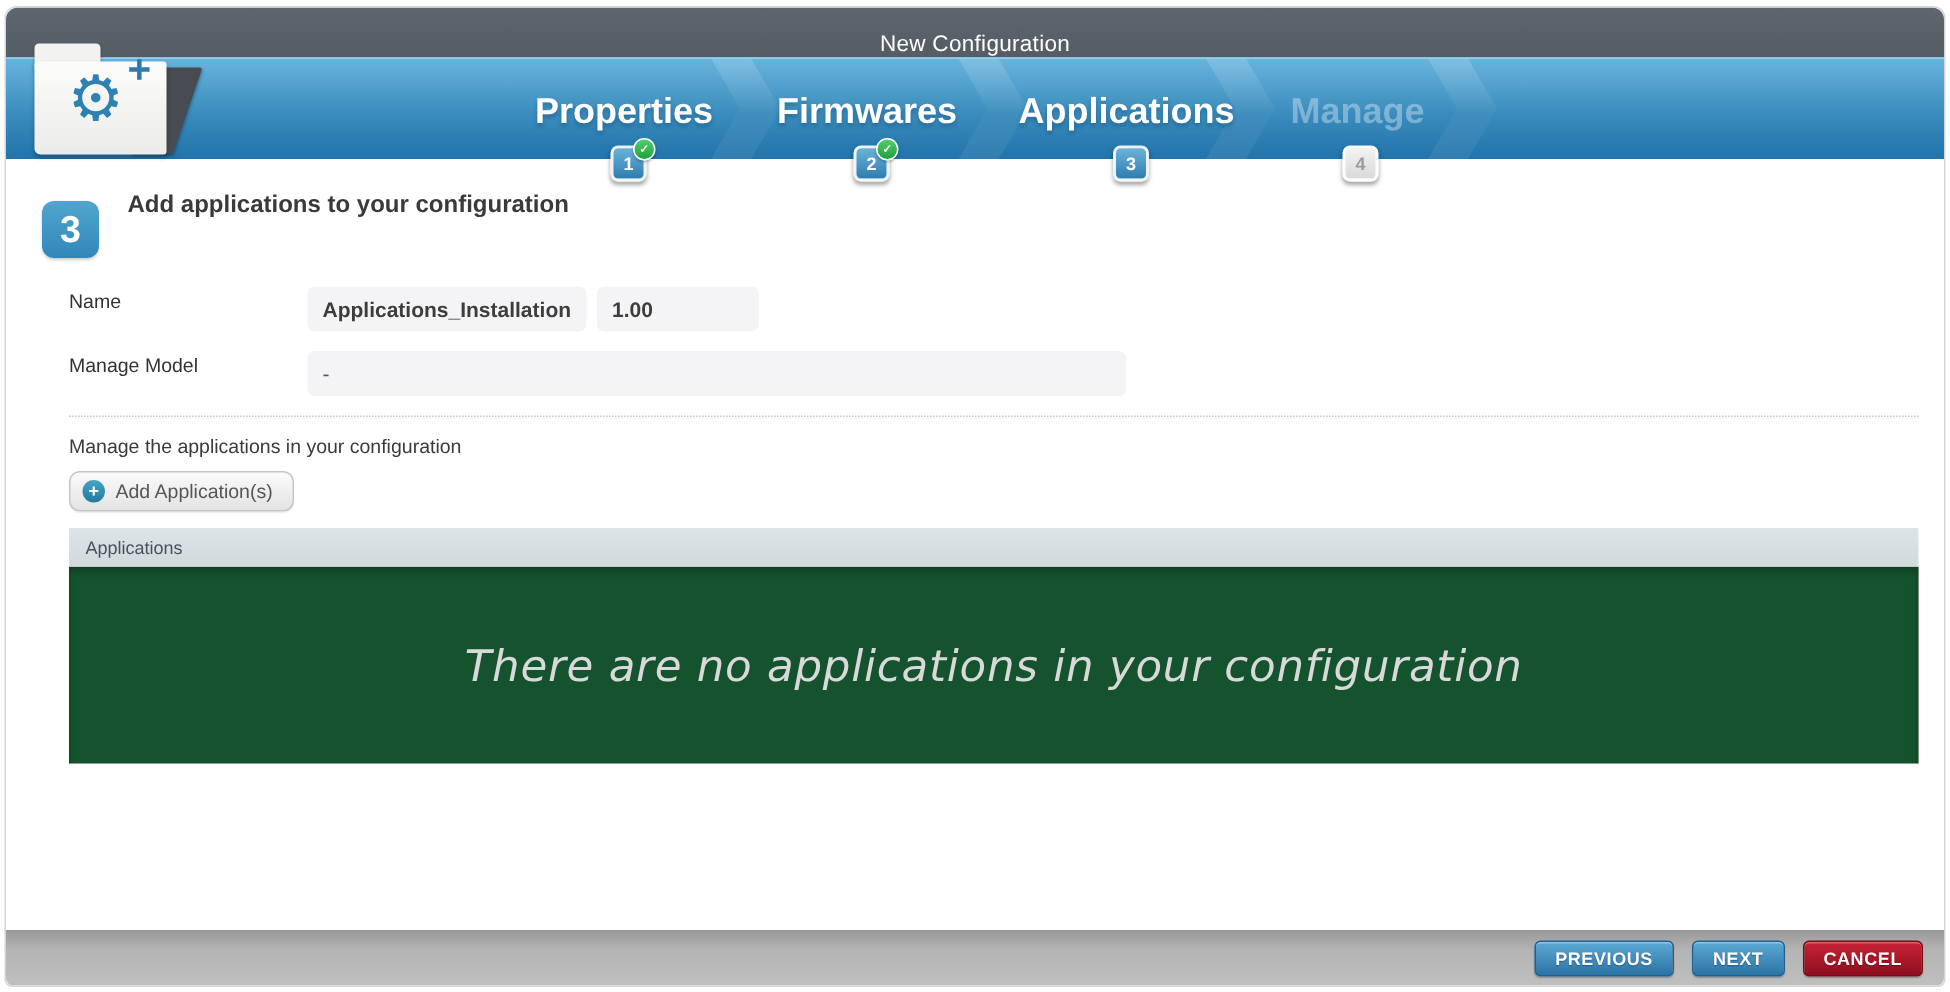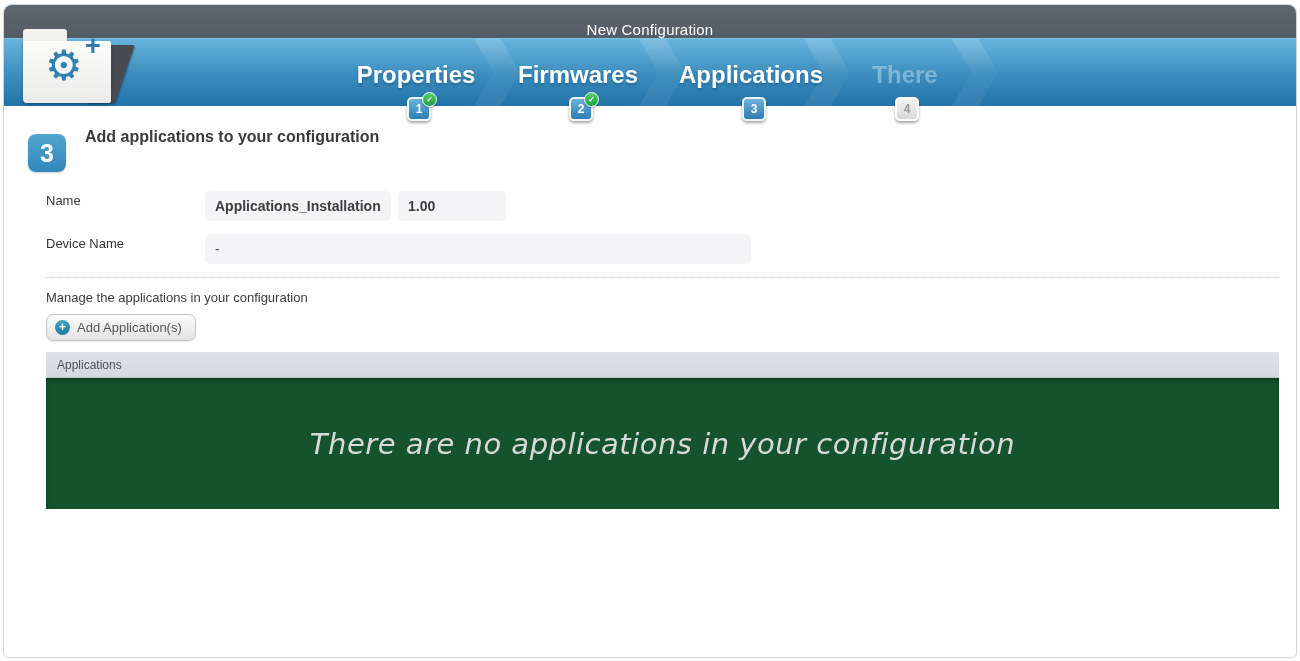--- a/index.html
+++ b/index.html
@@ -72,50 +72,55 @@
 
     <div class="bluebar">
       <div class="chevron" style="left:470px"></div>
       <div class="chevron" style="left:635px"></div>
       <div class="chevron" style="left:800px"></div>
       <div class="chevron" style="left:948px"></div>
 
       <div class="step-label" style="left:412px">Properties</div>
       <div class="step-label" style="left:574px">Firmwares</div>
       <div class="step-label" style="left:747px">Applications</div>
-      <div class="step-label pending" style="left:901px">There</div>
+      <div class="step-label pending" style="left:901px">Manage</div>
     </div>
 
     <div class="content">
       <div class="big-step">3</div>
       <div class="section-title">Add applications to your configuration</div>
 
       <div class="form-label lbl-name">Name</div>
       <div class="field bold f-name">Applications_Installation</div>
       <div class="field bold f-version">1.00</div>
 
-      <div class="form-label lbl-device">Device Name</div>
+      <div class="form-label lbl-device">Manage Model</div>
       <div class="field f-device">-</div>
 
       <div class="dotted"></div>
       <div class="manage-text">Manage the applications in your configuration</div>
 
       <div class="add-btn">
         <span class="plus-circle">+</span>
         <span>Add Application(s)</span>
       </div>
 
       <div class="apps-table">
         <div class="table-header">Applications</div>
         <div class="table-empty">
           <span class="empty-msg">There are no applications in your configuration</span>
         </div>
       </div>
     </div>
 
+    <div class="footerbar">
+      <div class="fbtn blue">PREVIOUS</div>
+      <div class="fbtn blue">NEXT</div>
+      <div class="fbtn red">CANCEL</div>
+    </div>
   </div>
 
   <div class="step-badge" style="left:415px;top:92px">
     <span>1</span>
     <span class="check">✓</span>
   </div>
   <div class="step-badge" style="left:577px;top:92px">
     <span>2</span>
     <span class="check">✓</span>
   </div>

